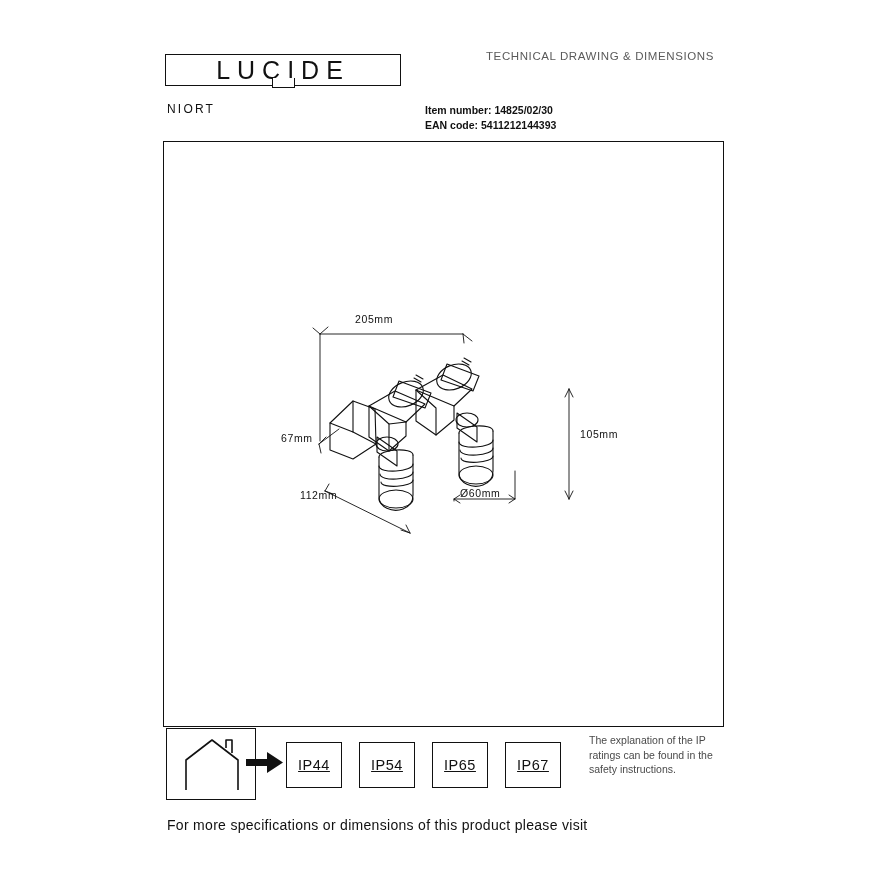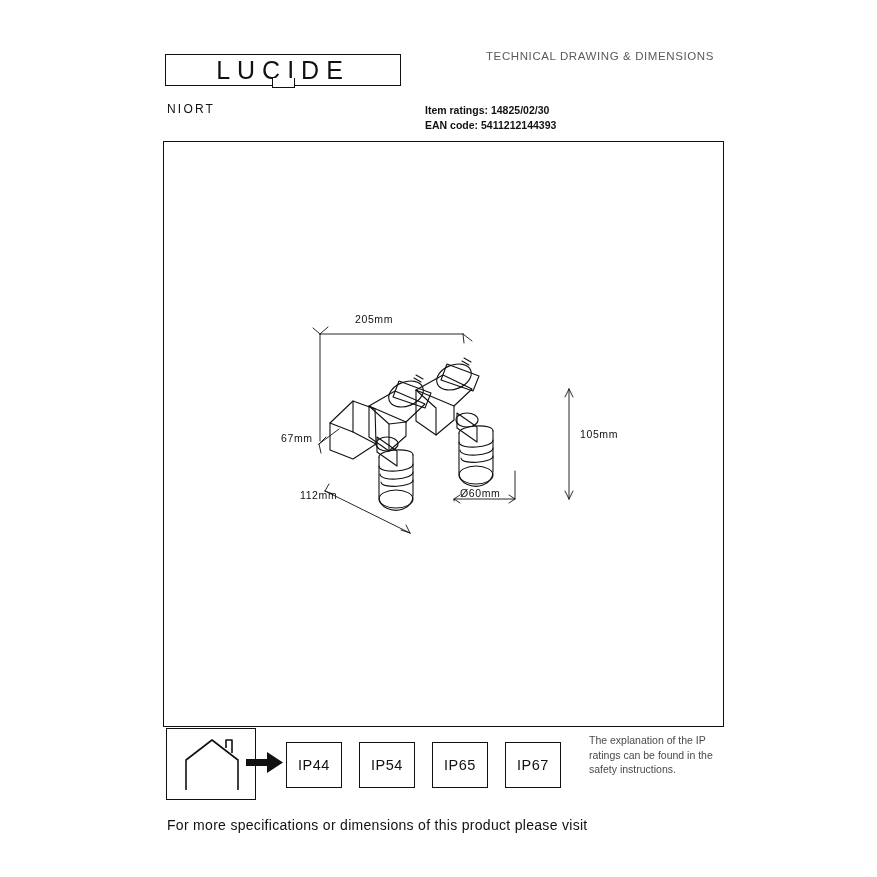--- a/index.html
+++ b/index.html
@@ -114,20 +114,21 @@
   .ip-badge {
     width: 56px; height: 46px;
     border: 1.3px solid #111;
     display: flex;
     align-items: center;
     justify-content: center;
     font-size: 14.5px;
     letter-spacing: 0.5px;
     color: #111;
     background: #fff;
+    text-decoration: underline;
   }
 
   .ip-note {
     position: absolute;
     left: 589px; top: 719px;
     width: 145px;
     font-size: 10.5px;
     line-height: 14.5px;
     color: #4a4a4a;
   }
@@ -163,21 +164,21 @@
   <div class="logo-box"></div>
   <div class="logo-text">LUCIDE</div>
   <div class="logo-notch"></div>
 
   <div class="tech-label">TECHNICAL DRAWING &amp; DIMENSIONS</div>
 
   <div class="product-name">NIORT</div>
 
   <div class="meta">
     <div class="row">
-      <span class="label">Item ratings:</span>
+      <span class="label">Item number:</span>
       <span class="value">14825/02/30</span>
     </div>
     <div class="row">
       <span class="label">EAN code:</span>
       <span class="value">5411212144393</span>
     </div>
   </div>
 
   <div class="frame"></div>
 

